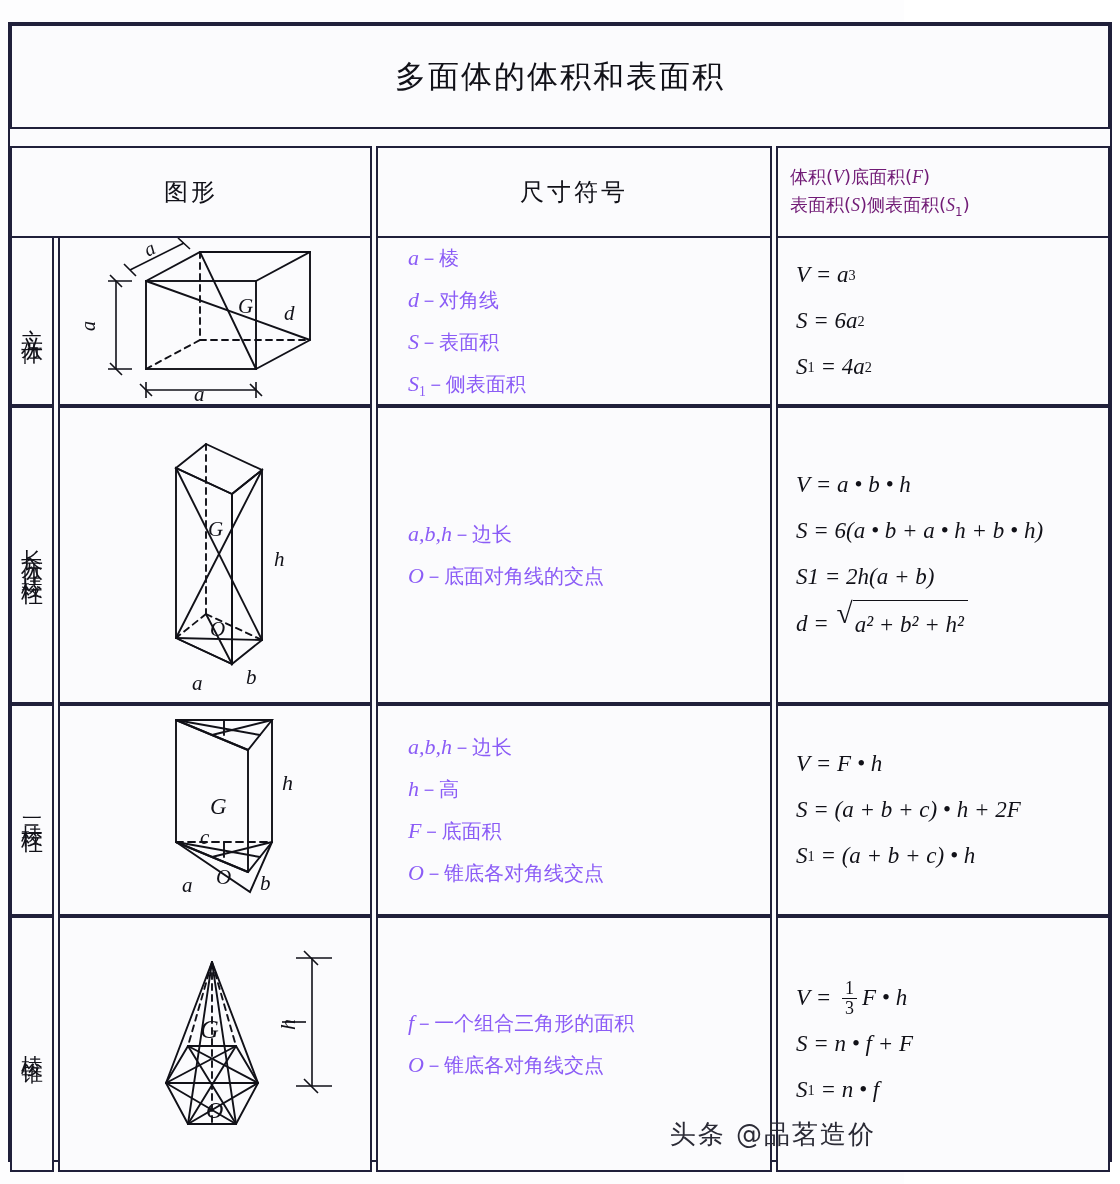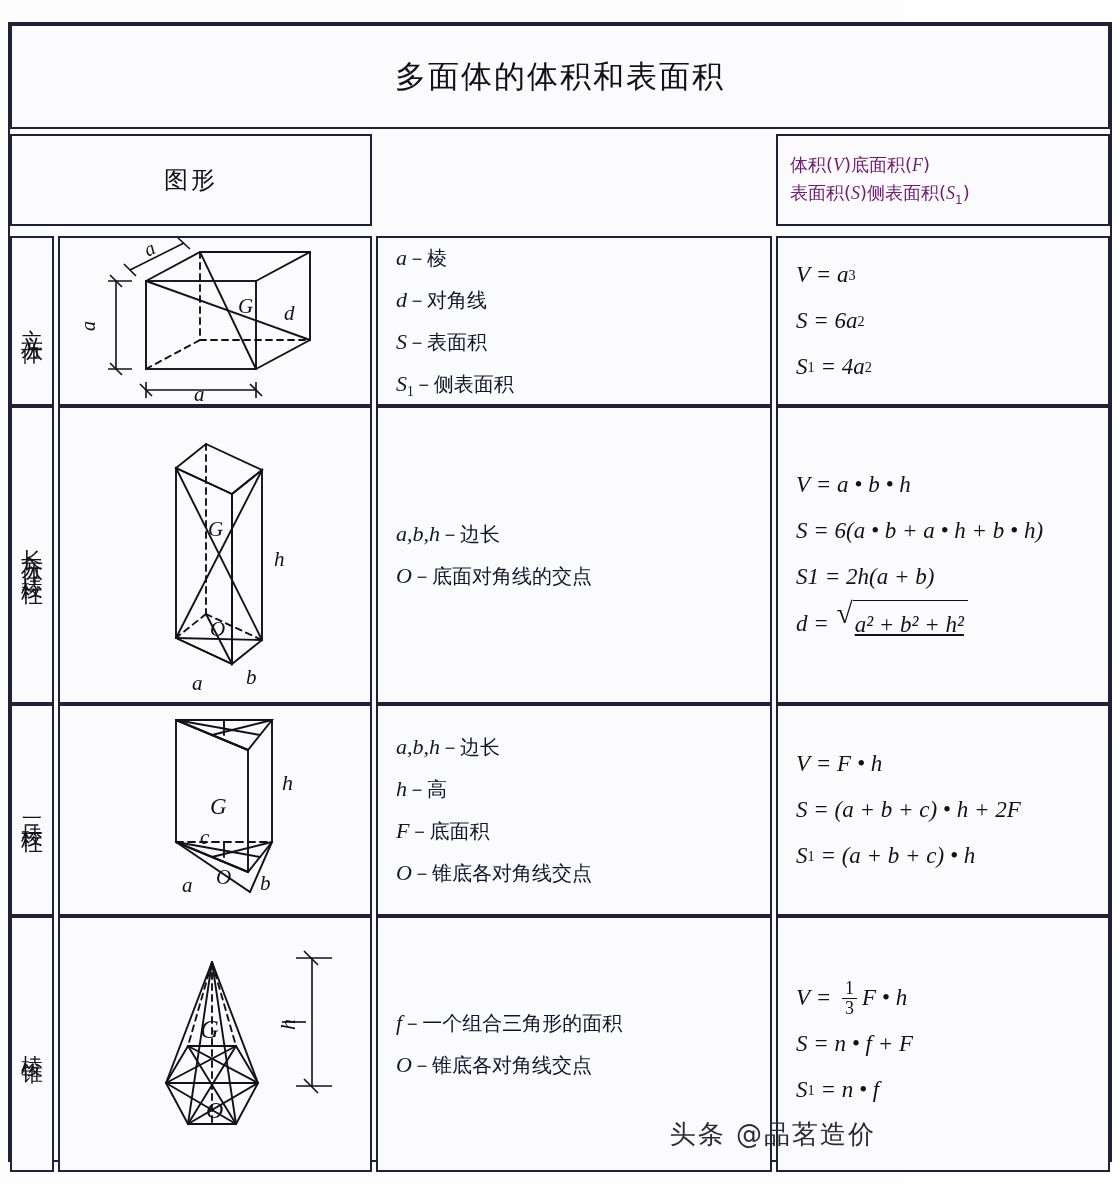--- a/index.html
+++ b/index.html
@@ -55,21 +55,21 @@
     letter-spacing: 2px;
     font-weight: 500;
     color: #111118;
     font-family: "DejaVu Sans", "Liberation Sans", sans-serif;
   }
 
   
   .header-row {
     position: absolute;
     left: 10px;
-    top: 134px;
+    top: 146px;
     width: 1100px;
     height: 92px;
   }
   .hcell {
     position: absolute;
     top: 0;
     height: 92px;
     border: 2px solid #20203a;
     box-sizing: border-box;
     display: flex;
@@ -142,22 +142,23 @@
     display: flex;
     flex-direction: column;
     justify-content: center;
     padding-left: 18px;
     box-sizing: border-box;
   }
   .sym-line {
     font-size: 20px;
     line-height: 1.9;
     font-family: "DejaVu Sans", "Liberation Sans", sans-serif;
-    color: #0f172a;
+    color: #8b5cf6;
     white-space: nowrap;
+    margin-left: 12px;
   }
   .sym-line .v {
     font-family: "Liberation Serif", serif;
     font-style: italic;
     font-size: 22px;
   }
   .sym-line .v sub { font-size: 0.62em; font-style: normal; }
 
   .form-inner {
     width: 100%;
@@ -187,21 +188,21 @@
     font-style: normal;
     font-size: 0.78em;
     line-height: 1.05;
     margin: 0 5px;
     vertical-align: middle;
   }
   .frac .num { border-bottom: 1.6px solid #111118; padding: 0 3px; }
   .frac .den { padding: 0 3px; }
   .radical { display: inline-flex; align-items: stretch; margin-left: 2px; }
   .radical .sign { font-size: 1.28em; font-style: normal; line-height: 1; transform: translateY(-1px); }
-  .radical .under { border-top: 1.6px solid #111118; padding: 1px 4px 0 2px; text-decoration: underline; }
+  .radical .under { border-top: 1.6px solid #111118; padding: 1px 4px 0 2px; }
 
   
   .fig-svg { display: block; margin: 0 auto; }
   .fig-svg text {
     font-family: "Liberation Serif", "DejaVu Serif", serif;
     font-style: italic;
     fill: #111118;
   }
 
   
@@ -223,20 +224,23 @@
 
   <div class="outer-frame"></div>
 
   <div class="title-row">
     <span class="title-text">多面体的体积和表面积</span>
   </div>
 
   <div class="header-row">
     <div class="hcell c1">
       <span class="hcell-text">图形</span>
+    </div>
+    <div class="hcell c2">
+      <span class="hcell-text">尺寸符号</span>
     </div>
     <div class="hcell c3">
       <div class="hcol3">
         <div><span>体积(</span><i>V</i><span>)底面积(</span><i>F</i><span>)</span></div>
         <div><span>表面积(</span><i>S</i><span>)侧表面积(</span><i>S</i><sub>1</sub><span>)</span></div>
       </div>
     </div>
   </div>
 
   <div class="body-grid">

